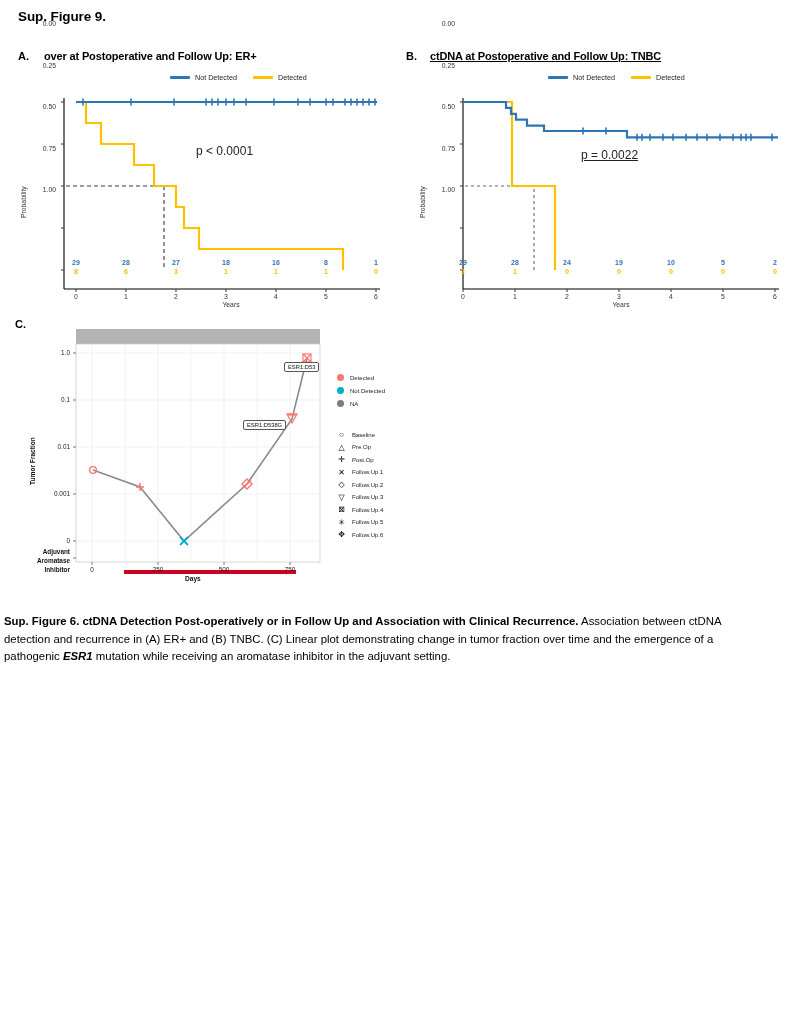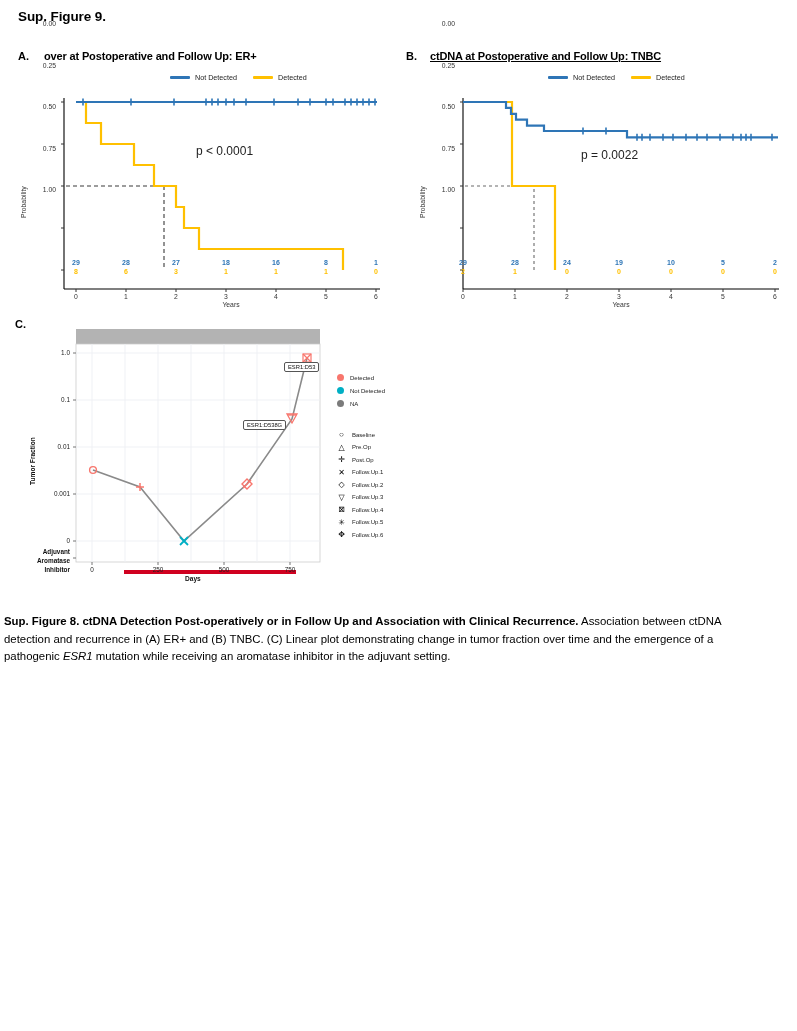--- a/index.html
+++ b/index.html
@@ -87,21 +87,21 @@
   .lc-row { position: absolute; display: flex; align-items: center; gap: 6px; }
   .lc-dot { width: 7px; height: 7px; border-radius: 50%; display: block; }
   .lc-sym { width: 9px; text-align: center; font-size: 8px; line-height: 9px; color: #000; }
 
   
   .caption {
     position: absolute; left: 4px; top: 613px; width: 760px;
     font-size: 11.4px; line-height: 17.5px; color: #000;
   }
   .caption b { font-weight: bold; }
-  .caption i { font-style: italic; }
+  .caption i { font-style: italic; font-weight: bold; }
 </style>
 </head>
 <body>
 
 <div class="page">
 
   <div class="fig-title">Sup. Figure 9.</div>
 
   <div class="panel-letter" style="left:18px; top:50px;">A.</div>
   <div class="panel-head" style="left:44px; top:50px;">over at Postoperative and Follow Up: ER+</div>
@@ -260,21 +260,21 @@
         <line x1="309" y1="45.8" x2="309" y2="52.8"></line>
         <line x1="322" y1="45.8" x2="322" y2="52.8"></line>
         <line x1="335" y1="45.8" x2="335" y2="52.8"></line>
         <line x1="343" y1="45.8" x2="343" y2="52.8"></line>
         <line x1="348" y1="45.8" x2="348" y2="52.8"></line>
         <line x1="353" y1="45.8" x2="353" y2="52.8"></line>
         <line x1="374" y1="45.8" x2="374" y2="52.8"></line>
       </g>
     </svg>
 
-    <div class="pval" style="left:183px; top:60px;">p = 0.0022</div>
+    <div class="pval" style="left:183px; top:60px;text-decoration:underline;">p = 0.0022</div>
 
     <div class="axis-title-y" style="left:21px; top:130px;">Probability</div>
     <div class="axis-title-x" style="left:208px; top:213px; width:30px;">Years</div>
 
     <div class="xtick-label" style="left:55px; top:205px;">0</div>
     <div class="xtick-label" style="left:107px; top:205px;">1</div>
     <div class="xtick-label" style="left:159px; top:205px;">2</div>
     <div class="xtick-label" style="left:211px; top:205px;">3</div>
     <div class="xtick-label" style="left:263px; top:205px;">4</div>
     <div class="xtick-label" style="left:315px; top:205px;">5</div>
@@ -445,17 +445,17 @@
       <span class="lc-sym">✳</span>
       <span>Follow.Up.5</span>
     </div>
     <div class="lc-row" style="left:0px; top:158px;">
       <span class="lc-sym">✥</span>
       <span>Follow.Up.6</span>
     </div>
   </div>
 
   <div class="caption">
-    <b>Sup. Figure 8. ctDNA Detection Post-operatively or in Follow Up and Association with Clinical Recurrence.</b>
+    <b>Sup. Figure 6. ctDNA Detection Post-operatively or in Follow Up and Association with Clinical Recurrence.</b>
     <span>Association between ctDNA detection and recurrence in (A) ER+ and (B) TNBC. (C) Linear plot demonstrating change in tumor fraction over time and the emergence of a pathogenic </span><i>ESR1</i><span> mutation while receiving an aromatase inhibitor in the adjuvant setting.</span>
   </div>
 
 </div>
 
 </body></html>

